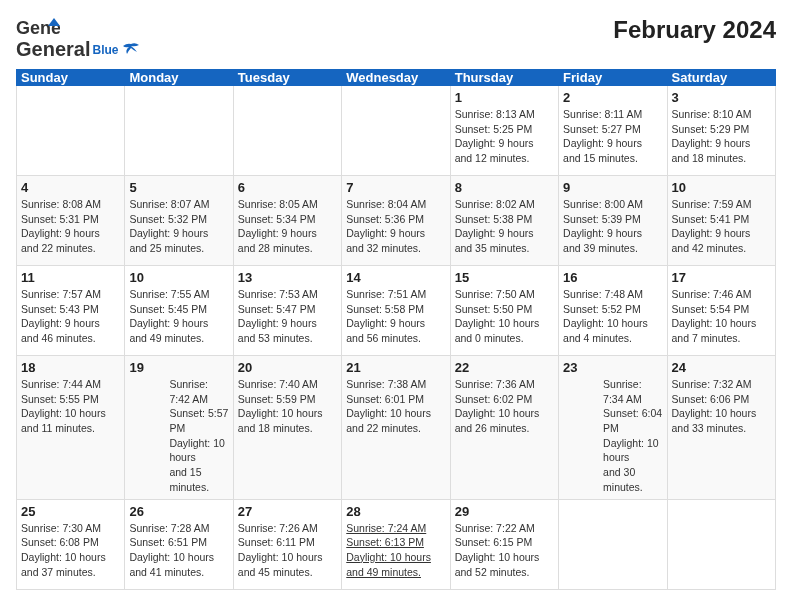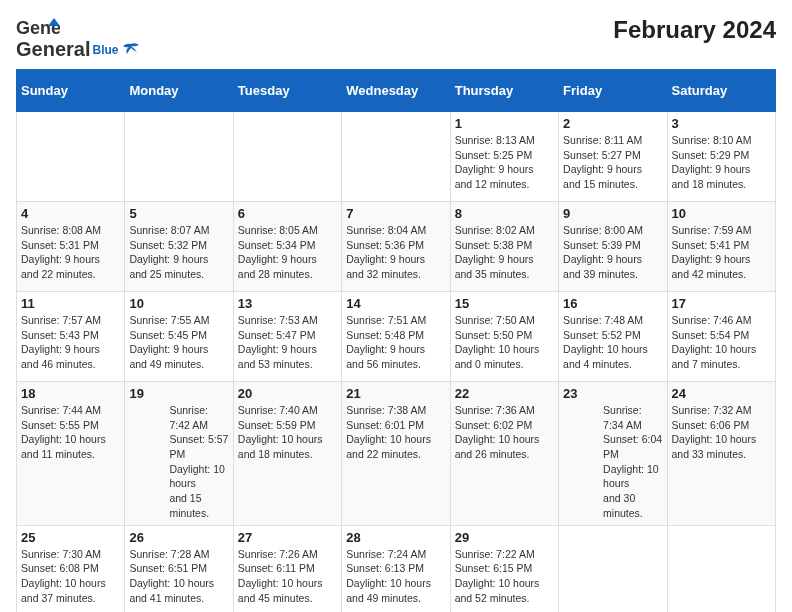--- a/index.html
+++ b/index.html
@@ -30,21 +30,21 @@
       color: #333;
     }
     .calendar {
       width: 100%;
       border-collapse: collapse;
       font-size: 11px;
     }
     .calendar th {
       background: #1565c0;
       color: #fff;
-      padding: 13px 4px;
+      padding: 0 4px;
       text-align: left;
       font-size: 13px;
       border: 1px solid #1565c0;
     }
     .calendar td {
       border: 1px solid #ddd;
       vertical-align: top;
       padding: 4px;
       width: calc(100% / 7);
       min-height: 90px;
@@ -212,21 +212,21 @@
         <td>
           <span class="day-number">13</span>
           <div class="day-info" style="white-space: pre-line;">Sunrise: 7:53 AM
 Sunset: 5:47 PM
 Daylight: 9 hours
 and 53 minutes.</div>
         </td>
         <td>
           <span class="day-number">14</span>
           <div class="day-info" style="white-space: pre-line;">Sunrise: 7:51 AM
-Sunset: 5:48 PM
+Sunset: 5:58 PM
 Daylight: 9 hours
 and 56 minutes.</div>
         </td>
         <td>
           <span class="day-number">15</span>
           <div class="day-info" style="white-space: pre-line;">Sunrise: 7:50 AM
 Sunset: 5:50 PM
 Daylight: 10 hours
 and 0 minutes.</div>
         </td>
@@ -313,21 +313,21 @@
         </td>
         <td>
           <span class="day-number">27</span>
           <div class="day-info" style="white-space: pre-line;">Sunrise: 7:26 AM
 Sunset: 6:11 PM
 Daylight: 10 hours
 and 45 minutes.</div>
         </td>
         <td>
           <span class="day-number">28</span>
-          <div class="day-info" style="white-space: pre-line;">Sunrise: 7:24 AM
+          <div class="day-info" style="white-space: pre-line; text-decoration: underline;">Sunrise: 7:24 AM
 Sunset: 6:13 PM
 Daylight: 10 hours
 and 49 minutes.</div>
         </td>
         <td>
           <span class="day-number">29</span>
           <div class="day-info" style="white-space: pre-line;">Sunrise: 7:22 AM
 Sunset: 6:15 PM
 Daylight: 10 hours
 and 52 minutes.</div>

